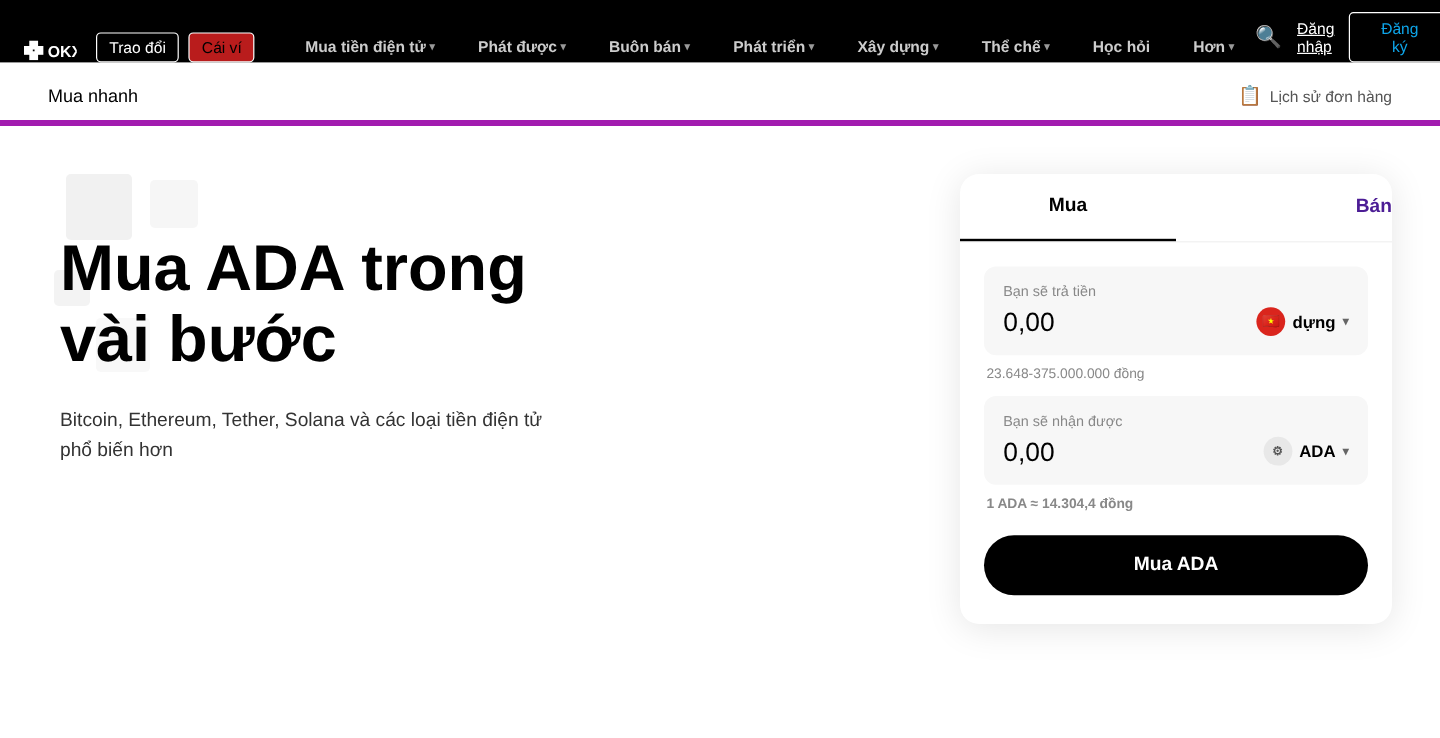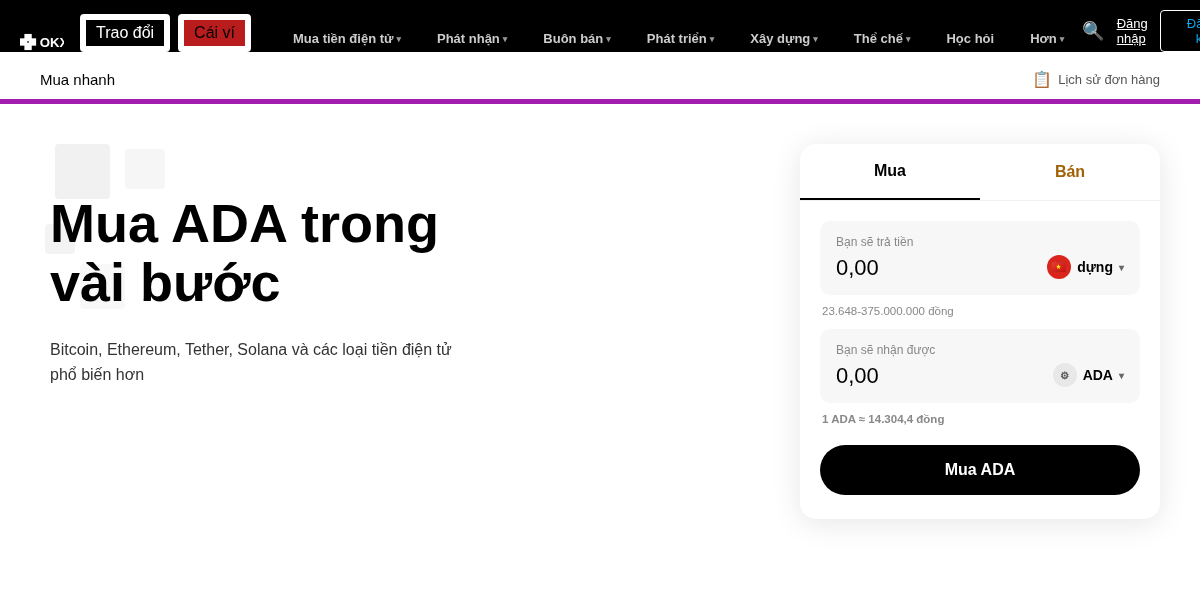--- a/index.html
+++ b/index.html
@@ -25,23 +25,23 @@
       align-items: center;
       margin-right: 8px;
     }
     .nav-logo svg {
       width: 44px;
       height: 20px;
       fill: #fff;
     }
     .nav-btn {
       background: transparent;
-      border: 6px solid #ffffff;
+      border: 1px solid #ffffff;
       color: #fff;
-      font-size: 16px;
+      font-size: 13px;
       padding: 4px 10px;
       border-radius: 4px;
       cursor: pointer;
       white-space: nowrap;
     }
     .nav-btn.active {
       background: #b91c1c;
       color: #000;
       border-color: #fff;
     }
@@ -202,21 +202,22 @@
       cursor: pointer;
       background: transparent;
       border: none;
       color: #000;
     }
     .tab-btn.active {
       color: #000;
       border-bottom: 2px solid #000;
     }
     .tab-btn.inactive {
-      color: #a16207;
+      color: #4c1d95;
+      text-align: right;
     }
 
     .card-body {
       padding: 20px 20px 0 20px;
     }
 
     .input-group {
       background: #f7f7f7;
       border-radius: 10px;
       padding: 14px 16px;
@@ -320,21 +321,21 @@
   </div>
   <button class="nav-btn">Trao đổi</button>
   <button class="nav-btn active">Cái ví</button>
   <div class="nav-divider"></div>
   <nav class="nav-menu">
     <div class="nav-item">
       <span>Mua tiền điện tử</span>
       <span class="nav-chevron">▾</span>
     </div>
     <div class="nav-item">
-      <span>Phát nhận</span>
+      <span>Phát được</span>
       <span class="nav-chevron">▾</span>
     </div>
     <div class="nav-item">
       <span>Buôn bán</span>
       <span class="nav-chevron">▾</span>
     </div>
     <div class="nav-item">
       <span>Phát triển</span>
       <span class="nav-chevron">▾</span>
     </div>

